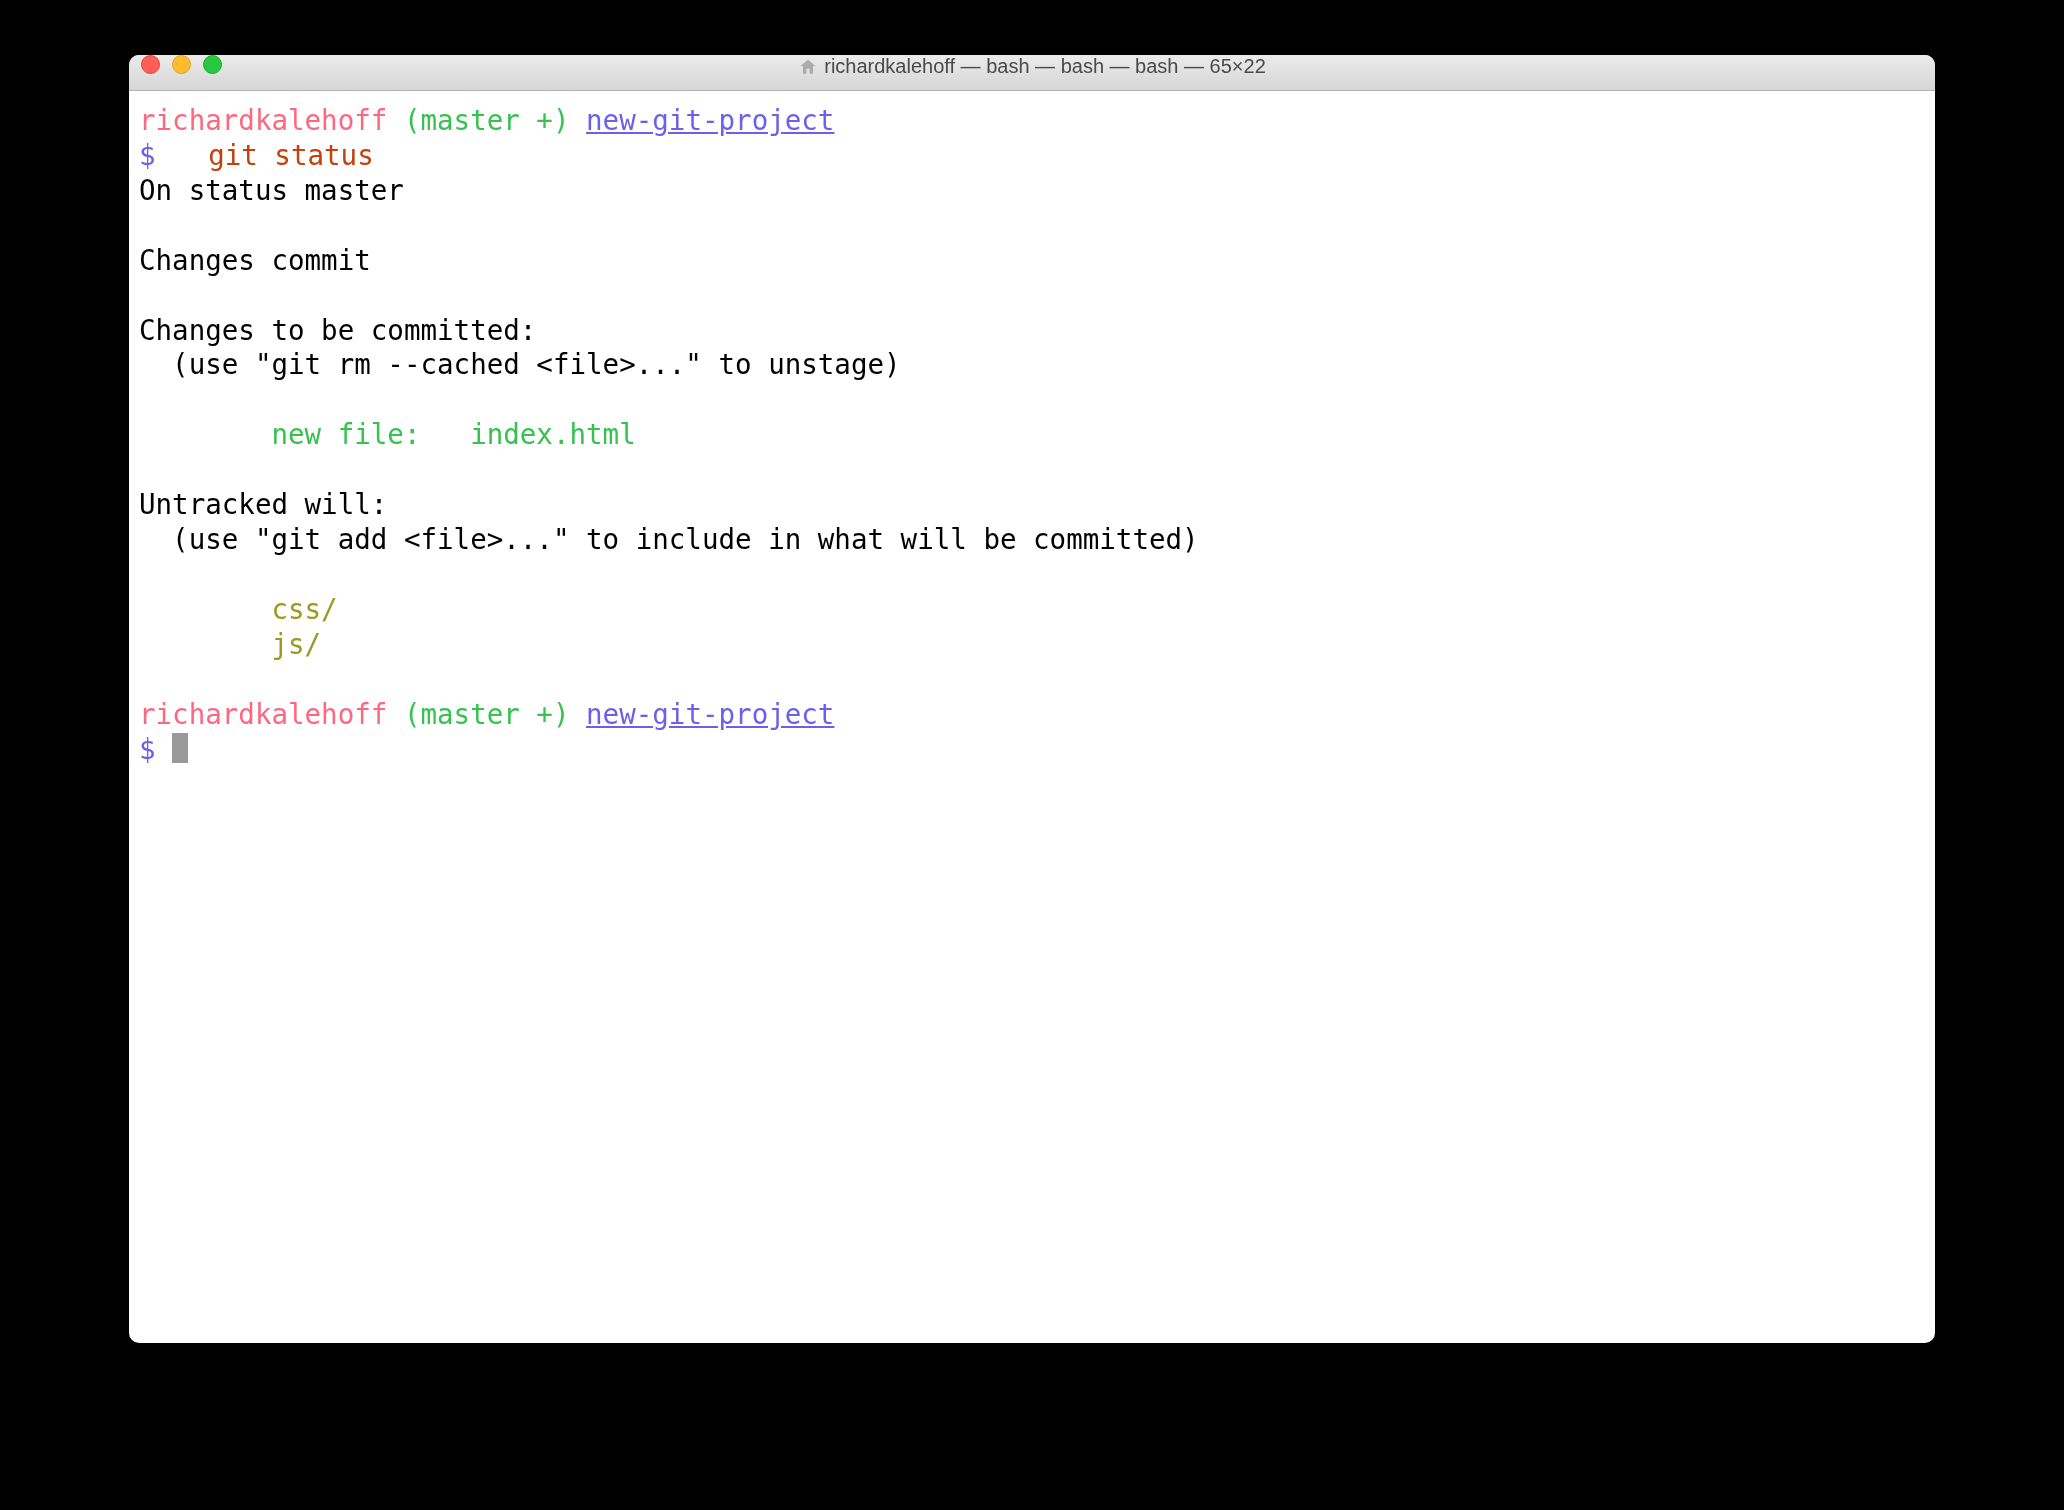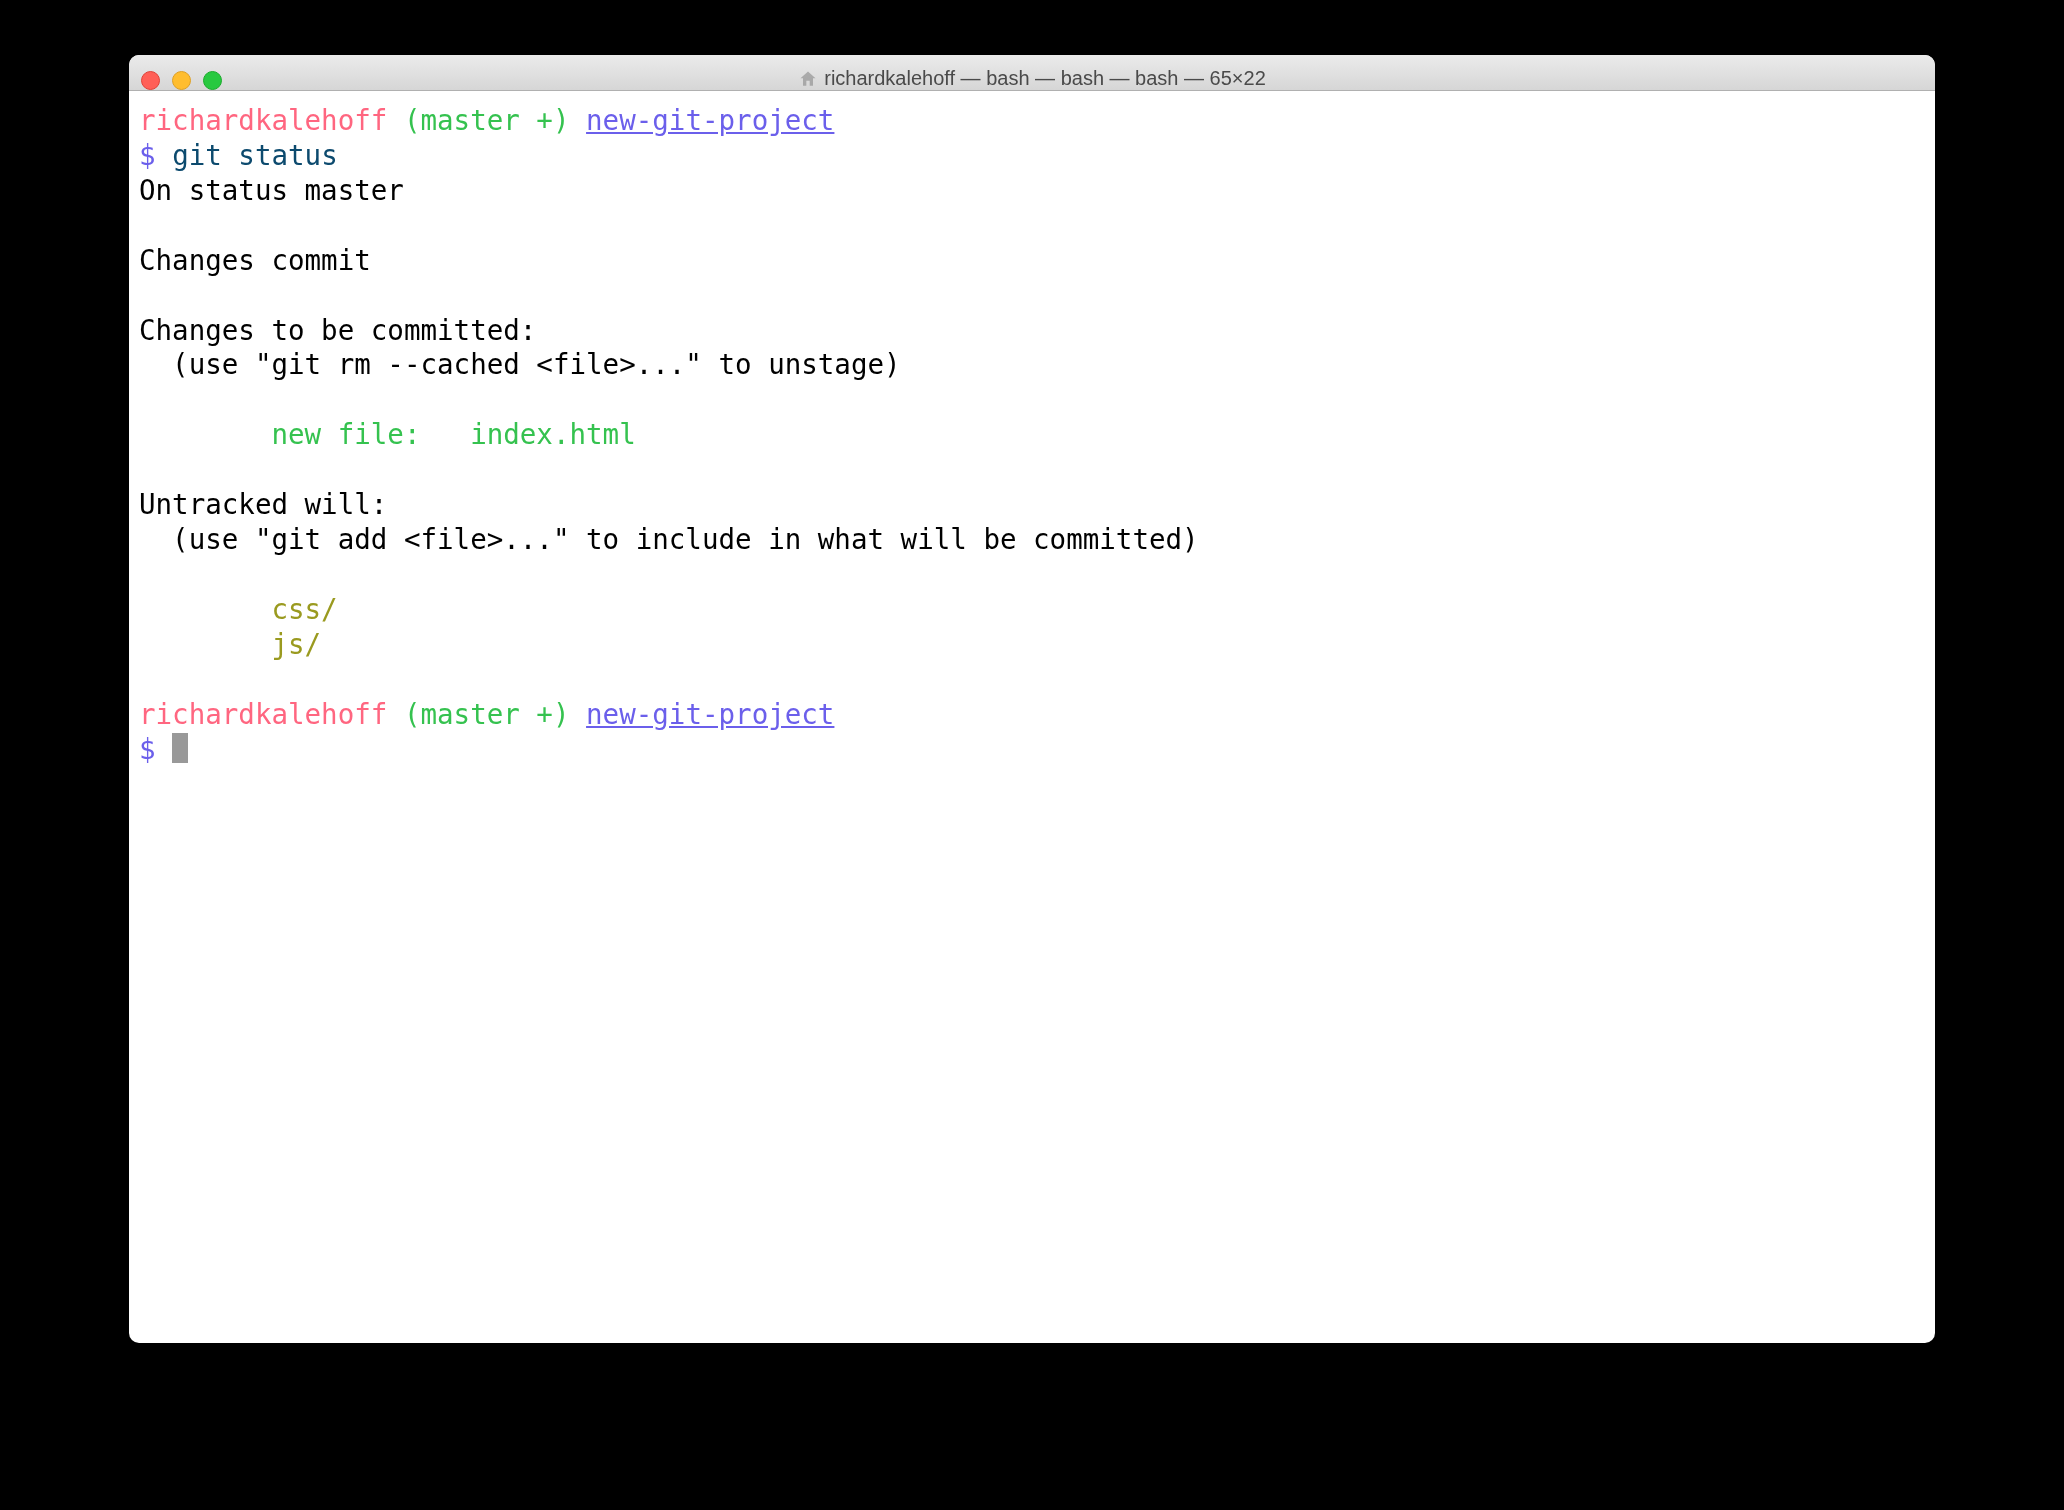--- a/index.html
+++ b/index.html
@@ -20,21 +20,21 @@
       overflow: hidden;
       box-shadow: 0 20px 60px rgba(0,0,0,0.5);
       display: flex;
       flex-direction: column;
     }
     .titlebar {
       height: 36px;
       background: linear-gradient(to bottom, #ebebeb, #d6d6d6);
       border-bottom: 1px solid #b0b0b0;
       display: flex;
-      align-items: flex-end;
+      align-items: flex-start;
       padding: 0 12px;
       position: relative;
     }
     .traffic-lights {
       display: flex;
       gap: 12px;
       align-items: center;
     }
     .light {
       width: 19px;
@@ -70,21 +70,21 @@
       font-size: 27.5px;
       line-height: 1.27;
       color: #000000;
       white-space: pre;
       letter-spacing: 0px;
     }
     .user { color: #ff6680; }
     .branch { color: #35c24f; }
     .dir { color: #6b5feb; text-decoration: underline; }
     .dollar { color: #6b5feb; }
-    .cmd { color: #0c4a6e; }
+    .cmd { color: #c2410c; margin-left: 36px; }
     .staged { color: #35c24f; }
     .untracked { color: #9a9a1f; }
     .cursor {
       display: inline-block;
       width: 16px;
       height: 30px;
       background: #999999;
       vertical-align: text-bottom;
       margin-bottom: 2px;
     }

